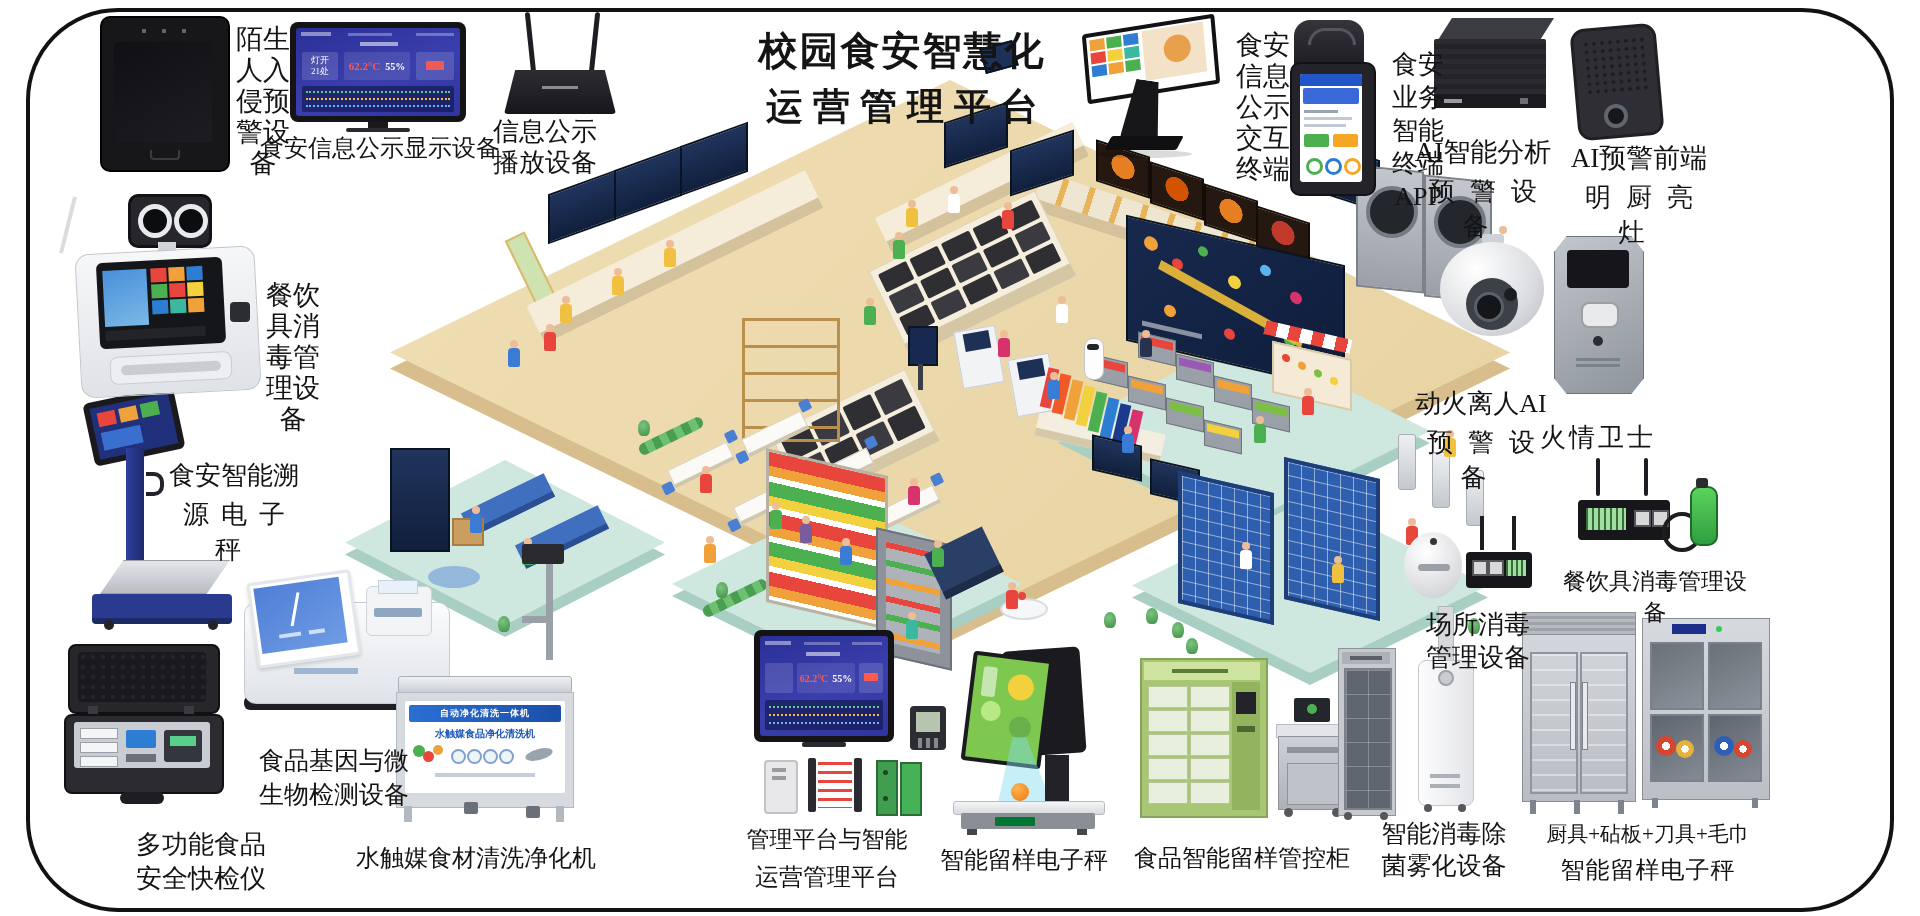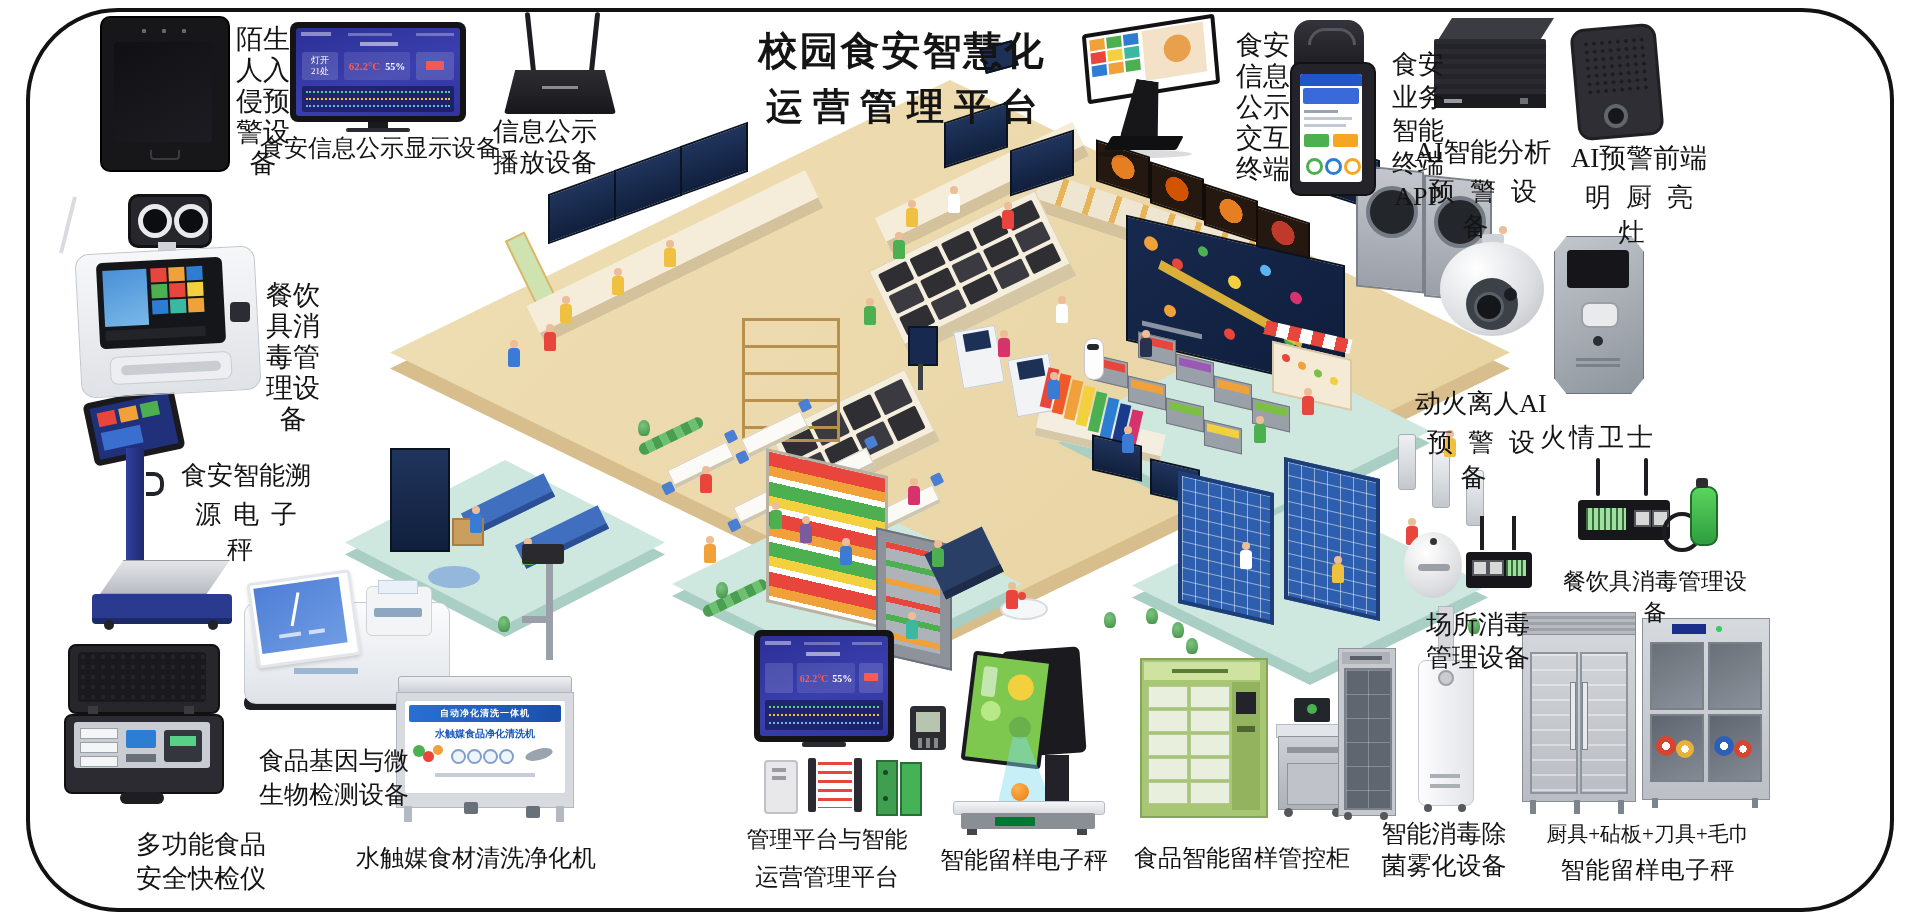--- a/index.html
+++ b/index.html
@@ -569,21 +569,21 @@
       <i class="s" style="left:56px;top:12px;width:18px;height:14px;background:#4caf50"></i>
       <i class="s" style="left:12px;top:32px;width:40px;height:18px;background:#3a6fd0"></i>
     </span>
     <span class="s" style="left:66px;top:56px;width:18px;height:130px;background:linear-gradient(90deg,#30409e,#1d2a6e)"></span>
     <span class="s" style="left:86px;top:80px;width:14px;height:16px;border:4px solid #22242a;border-left:none;border-radius:0 10px 10px 0"></span>
     <span class="s" style="left:40px;top:168px;width:128px;height:32px;background:linear-gradient(#e3e5e9,#b9bcc2);clip-path:polygon(18% 0,100% 0,82% 100%,0 100%);border:1px solid #9aa0a6"></span>
     <span class="s" style="left:32px;top:202px;width:140px;height:24px;background:#2a3a8e;border-radius:4px;border-bottom:6px solid #1c2a66"></span>
     <span class="s dot" style="left:44px;top:228px;width:10px;height:10px;background:#22242a"></span>
     <span class="s dot" style="left:148px;top:228px;width:10px;height:10px;background:#22242a"></span>
   </div>
-  <div class="lbl" style="left:176px;top:458px;width:140px">
+  <div class="lbl" style="left:164px;top:458px;width:140px">
     <div style="font-size:26px">食安智能溯</div>
     <div style="font-size:26px;letter-spacing:12px;text-indent:12px;margin-top:4px">源电子秤</div>
   </div>
 
   <div class="dev" style="left:64px;top:644px;width:156px;height:170px">
     <span class="s" style="left:4px;top:0;width:148px;height:66px;background:#26262b;border:2px solid #111;border-radius:8px"></span>
     <span class="s" style="left:14px;top:8px;width:128px;height:50px;background:#1a1a1e;background-image:radial-gradient(#24242a 2px,transparent 2.4px);background-size:10px 10px;border-radius:4px"></span>
     <span class="s" style="left:24px;top:62px;width:10px;height:14px;background:#3a3a40"></span>
     <span class="s" style="left:120px;top:62px;width:10px;height:14px;background:#3a3a40"></span>
     <span class="s" style="left:0;top:70px;width:156px;height:76px;background:#2b2b31;border:2px solid #111;border-radius:8px"></span>

